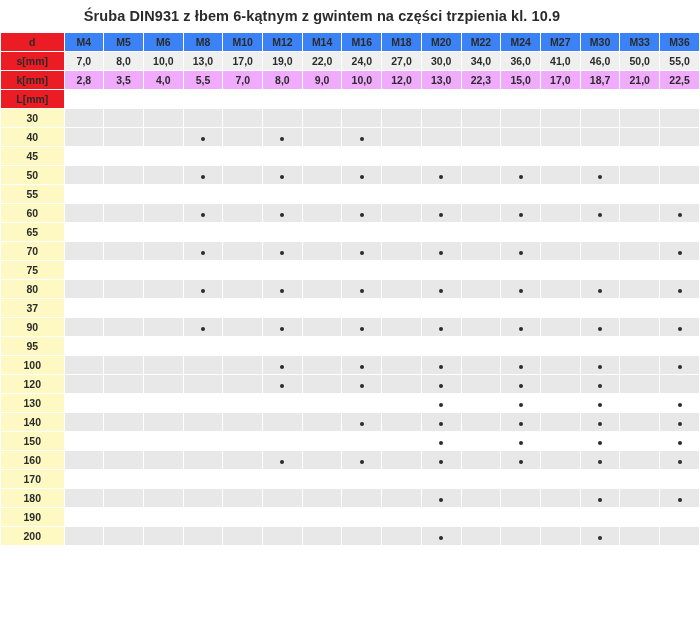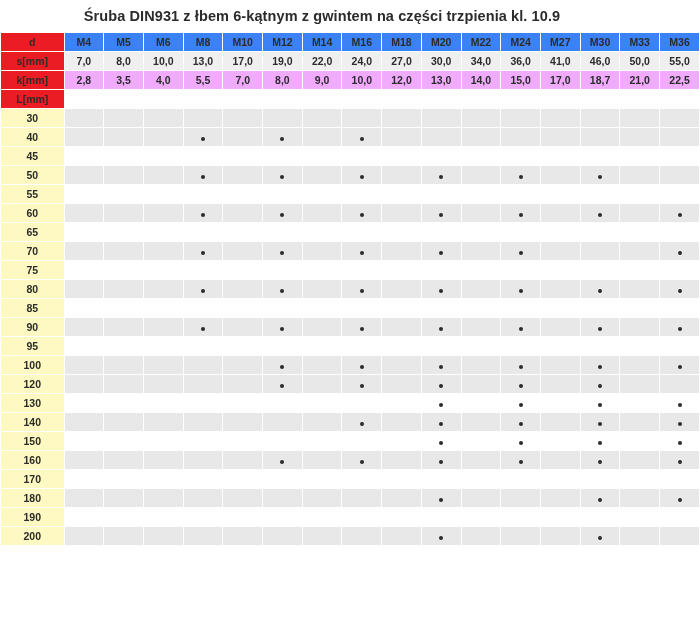--- a/index.html
+++ b/index.html
@@ -168,21 +168,21 @@
           <td class="val-mid">2,8</td>
           <td class="val-mid">3,5</td>
           <td class="val-mid">4,0</td>
           <td class="val-mid">5,5</td>
           <td class="val-mid">7,0</td>
           <td class="val-mid">8,0</td>
           <td class="val-mid">9,0</td>
           <td class="val-mid">10,0</td>
           <td class="val-mid">12,0</td>
           <td class="val-mid">13,0</td>
-          <td class="val-mid">14,0</td>
+          <td class="val-mid">22,3</td>
           <td class="val-mid">15,0</td>
           <td class="val-mid">17,0</td>
           <td class="val-mid">18,7</td>
           <td class="val-mid">21,0</td>
           <td class="val-mid">22,5</td>
         </tr>
         <tr>
           <th class="hdr-red">L[mm]</th>
           <td class="cell-a empty"></td>
           <td class="cell-a empty"></td>
@@ -385,21 +385,21 @@
           <td class="cell-b"></td>
           <td class="cell-b"><span class="dot"></span></td>
           <td class="cell-b"></td>
           <td class="cell-b"><span class="dot"></span></td>
           <td class="cell-b"></td>
           <td class="cell-b"><span class="dot"></span></td>
           <td class="cell-b"></td>
           <td class="cell-b"><span class="dot"></span></td>
         </tr>
         <tr>
-          <th class="lcell">85</th>
+          <th class="lcell">37</th>
           <td class="cell-a"></td>
           <td class="cell-a"></td>
           <td class="cell-a"></td>
           <td class="cell-a"></td>
           <td class="cell-a"></td>
           <td class="cell-a"></td>
           <td class="cell-a"></td>
           <td class="cell-a"></td>
           <td class="cell-a"></td>
           <td class="cell-a"></td>

